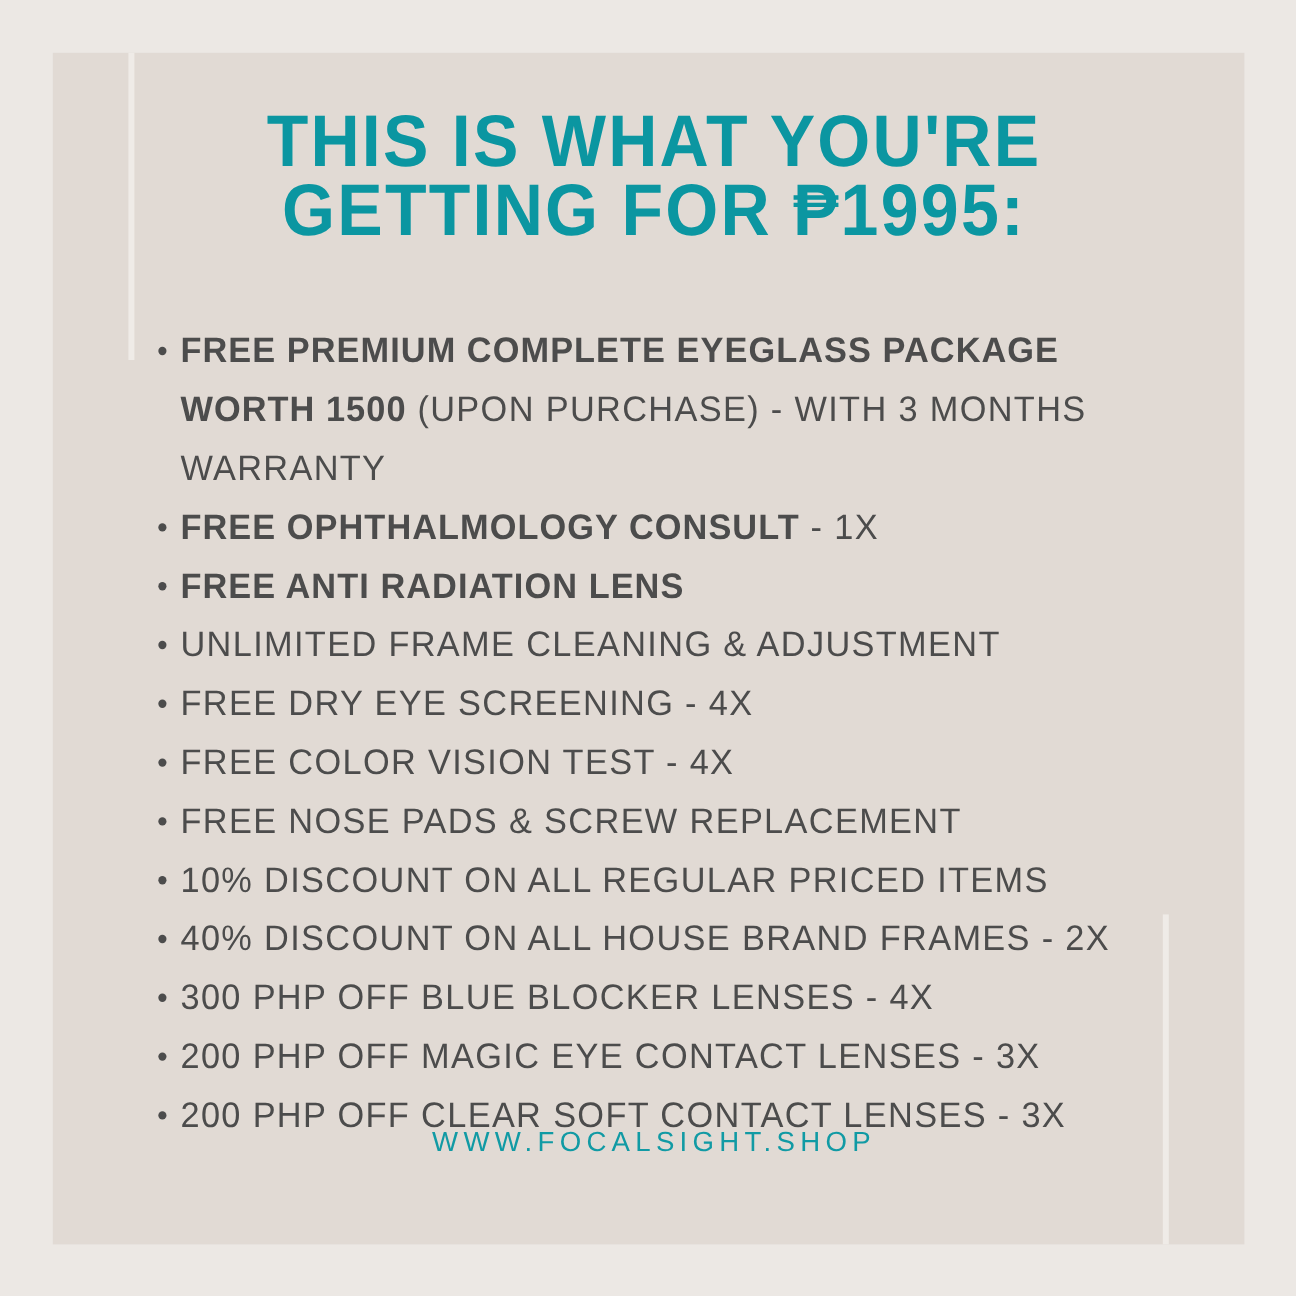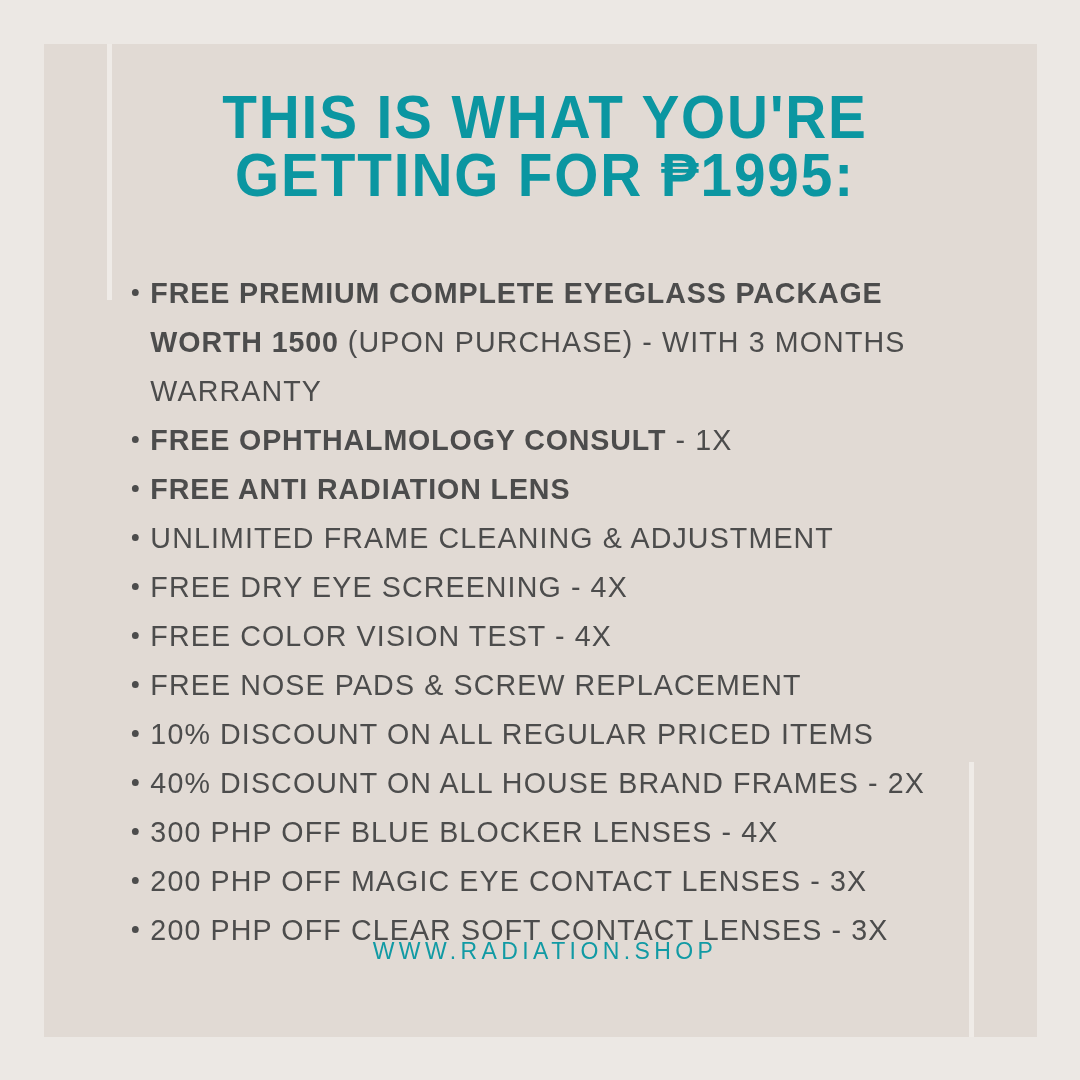--- a/index.html
+++ b/index.html
@@ -186,16 +186,16 @@
         <span class="bullet"></span><span class="normal">300 PHP OFF BLUE BLOCKER LENSES - 4X</span>
       </li>
       <li class="benefit-item" id="item-10">
         <span class="bullet"></span><span class="normal">200 PHP OFF MAGIC EYE CONTACT LENSES - 3X</span>
       </li>
       <li class="benefit-item" id="item-11">
         <span class="bullet"></span><span class="normal">200 PHP OFF CLEAR SOFT CONTACT LENSES - 3X</span>
       </li>
     </ul>
 
-    <div id="site-url">WWW.RADIATION.SHOP</div>
+    <div id="site-url">WWW.FOCALSIGHT.SHOP</div>
 
   </div>
 </div>
 
 </body></html>

